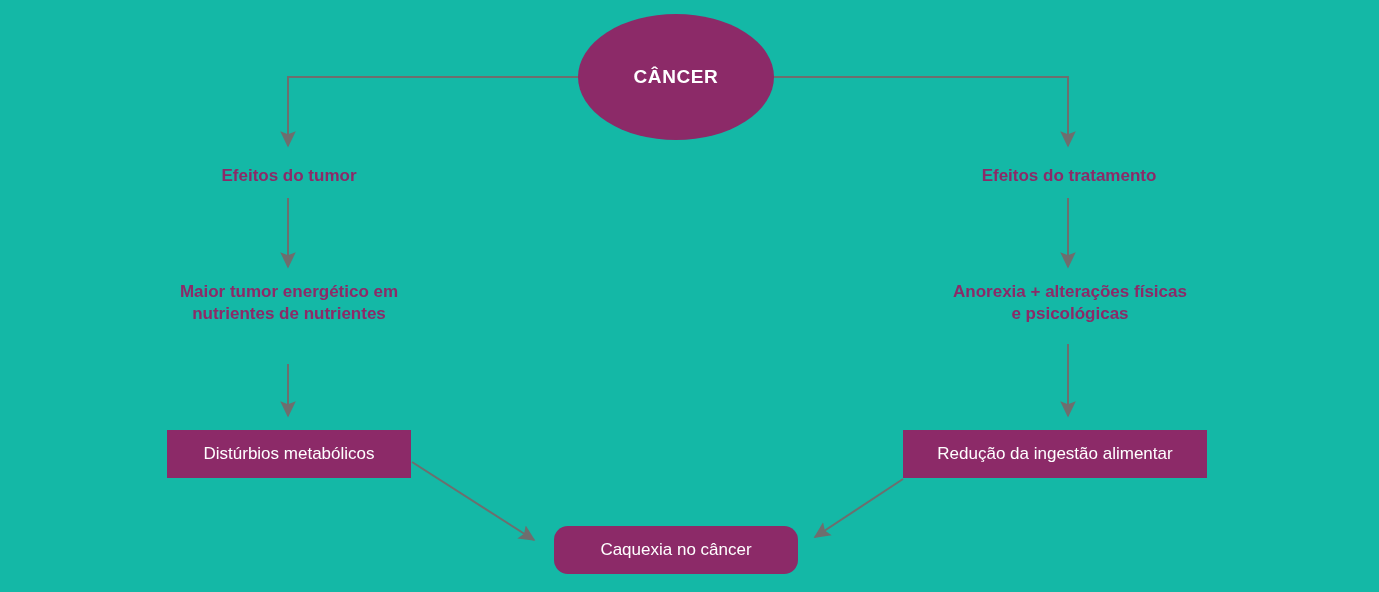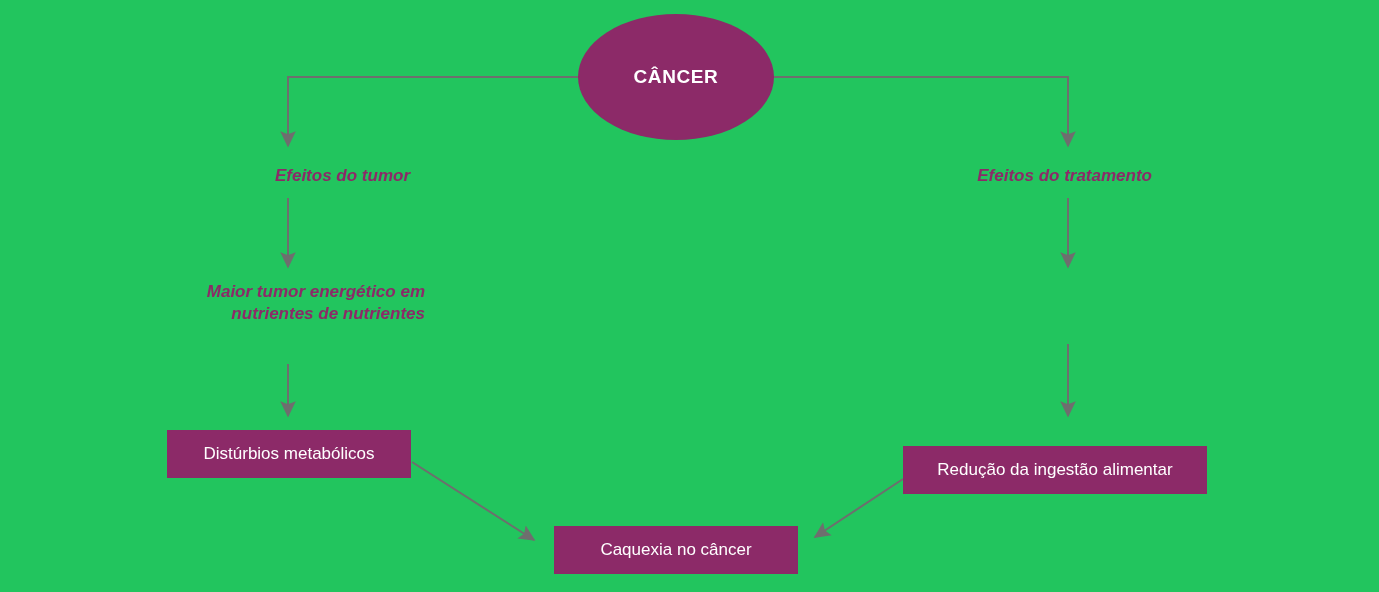--- a/index.html
+++ b/index.html
@@ -8,21 +8,21 @@
     padding: 0;
     background: #ffffff;
   }
   body {
     font-family: "Liberation Sans", sans-serif;
   }
   #canvas {
     position: relative;
     width: 1379px;
     height: 592px;
-    background: #22c55e;
+    background: #14b8a6;
     overflow: hidden;
   }
   #connectors {
     position: absolute;
     left: 0;
     top: 0;
     width: 1379px;
     height: 592px;
     pointer-events: none;
   }
@@ -47,33 +47,32 @@
     width: 196px;
     height: 126px;
     font-size: 19px;
   }
 
   
   .node-text {
     position: absolute;
     color: #8C2A68;
     font-weight: 700;
-    text-align: right;
+    text-align: center;
     line-height: 1.32;
     box-sizing: border-box;
-    font-style: italic;
   }
   #node-efeitos-tumor {
     left: 168px;
     top: 165px;
     width: 242px;
     font-size: 17px;
   }
   #node-efeitos-tratamento {
-    left: 910px;
+    left: 948px;
     top: 165px;
     width: 242px;
     font-size: 17px;
   }
   #node-gasto-energetico {
     left: 153px;
     top: 281px;
     width: 272px;
     font-size: 17px;
   }
@@ -102,27 +101,27 @@
     left: 167px;
     top: 430px;
     width: 244px;
     height: 48px;
   }
   #node-reducao {
     left: 903px;
     top: 430px;
     width: 304px;
     height: 48px;
-    margin-top: 16px;
   }
   #node-caquexia {
     left: 554px;
     top: 526px;
     width: 244px;
     height: 48px;
+    border-radius: 14px;
   }
 </style>
 </head>
 <body>
 
 <div id="canvas">
 
   <svg id="connectors" viewBox="0 0 1379 592" width="1379" height="592" xmlns="http://www.w3.org/2000/svg">
     <defs>
       <marker id="arrowhead" markerWidth="9" markerHeight="9" refX="7.4" refY="4.5" orient="auto" markerUnits="strokeWidth">
@@ -173,20 +172,24 @@
 
   <div class="node-text" id="node-efeitos-tratamento">
     <span>Efeitos do tratamento</span>
   </div>
 
   <div class="node-text" id="node-gasto-energetico">
     <div>Maior tumor energético em</div>
     <div>nutrientes de nutrientes</div>
   </div>
 
+  <div class="node-text" id="node-anorexia">
+    <div>Anorexia + alterações físicas</div>
+    <div>e psicológicas</div>
+  </div>
 
   <div class="node-box" id="node-disturbios">
     <span>Distúrbios metabólicos</span>
   </div>
 
   <div class="node-box" id="node-reducao">
     <span>Redução da ingestão alimentar</span>
   </div>
 
   <div class="node-box" id="node-caquexia">

